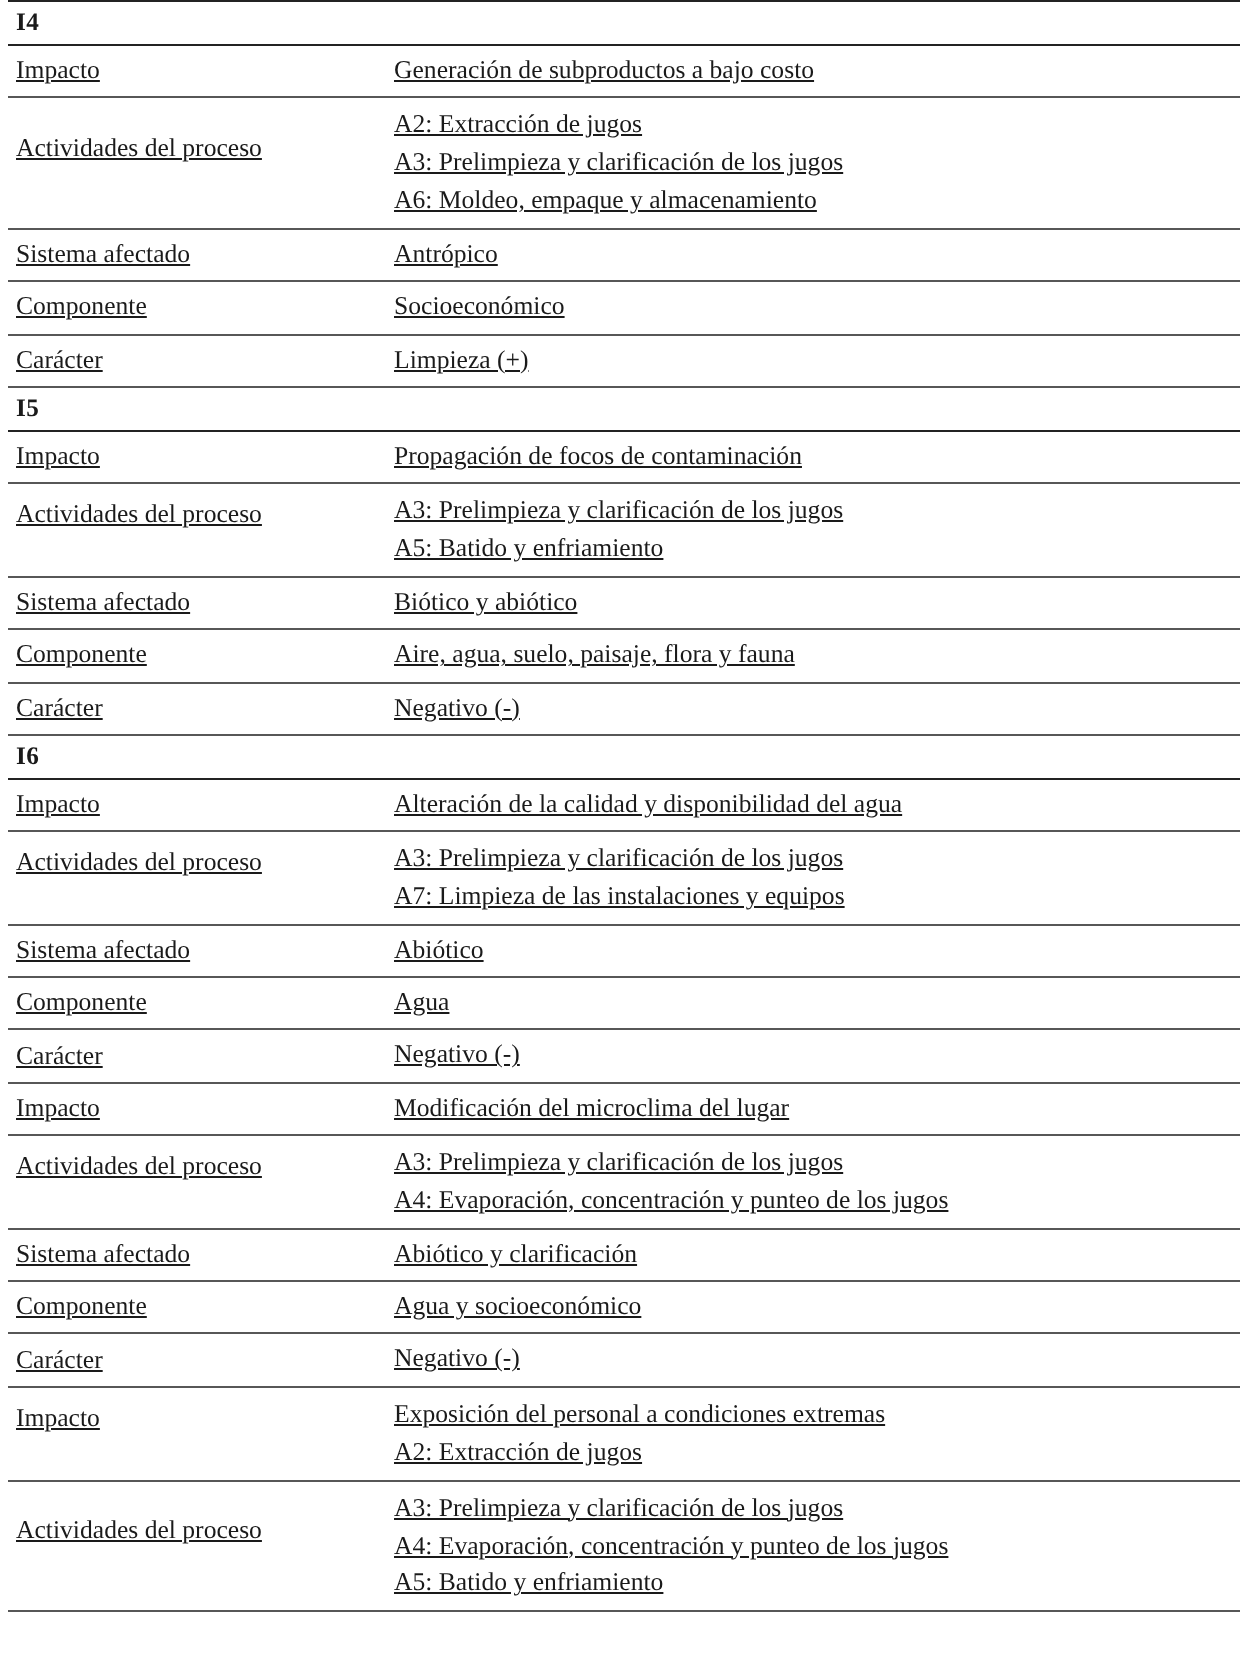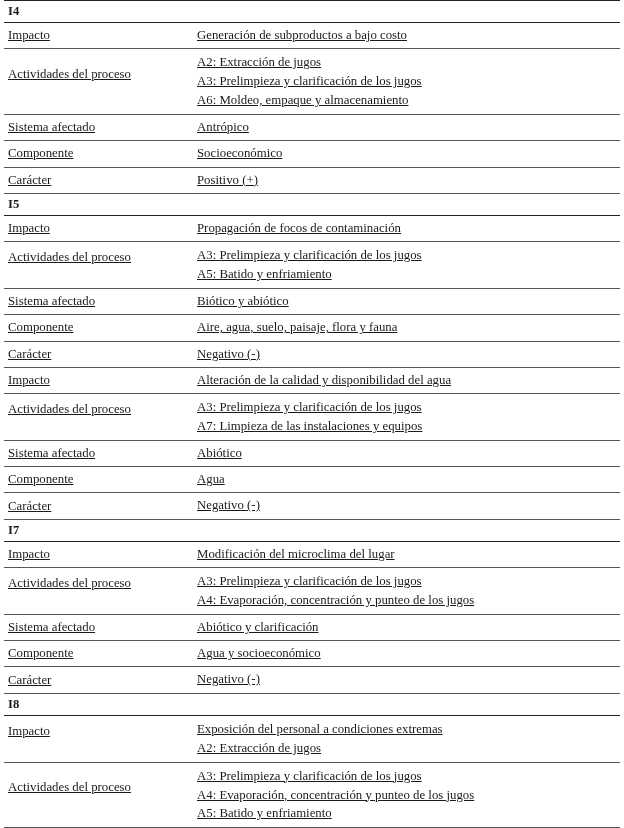--- a/index.html
+++ b/index.html
@@ -114,21 +114,21 @@
       </tr>
       <tr class="data-row">
         <td class="label">Componente</td>
         <td class="value">
           <span class="single">Socioeconómico</span>
         </td>
       </tr>
       <tr class="data-row">
         <td class="label">Carácter</td>
         <td class="value">
-          <span class="single">Positivo (+)</span>
+          <span class="single">Limpieza (+)</span>
         </td>
       </tr>
 
       <tr class="group-header">
         <td colspan="2">I5</td>
       </tr>
       <tr class="data-row">
         <td class="label">Impacto</td>
         <td class="value">
           <span class="single">Propagación de focos de contaminación</span>
@@ -155,20 +155,23 @@
           <span class="single">Aire, agua, suelo, paisaje, flora y fauna</span>
         </td>
       </tr>
       <tr class="data-row">
         <td class="label">Carácter</td>
         <td class="value">
           <span class="single">Negativo (-)</span>
         </td>
       </tr>
 
+      <tr class="group-header">
+        <td colspan="2">I6</td>
+      </tr>
       <tr class="data-row">
         <td class="label">Impacto</td>
         <td class="value">
           <span class="single">Alteración de la calidad y disponibilidad del agua</span>
         </td>
       </tr>
       <tr class="data-row tall">
         <td class="label">Actividades del proceso</td>
         <td class="value">
           <span class="multi-line">
@@ -189,23 +192,20 @@
           <span class="single">Agua</span>
         </td>
       </tr>
       <tr class="data-row">
         <td class="label">Carácter</td>
         <td class="value">
           <span class="single">Negativo (-)</span>
         </td>
       </tr>
 
-      <tr class="group-header">
-        <td colspan="2">I7</td>
-      </tr>
       <tr class="data-row">
         <td class="label">Impacto</td>
         <td class="value">
           <span class="single">Modificación del microclima del lugar</span>
         </td>
       </tr>
       <tr class="data-row tall">
         <td class="label">Actividades del proceso</td>
         <td class="value">
           <span class="multi-line">
@@ -226,23 +226,20 @@
           <span class="single">Agua y socioeconómico</span>
         </td>
       </tr>
       <tr class="data-row">
         <td class="label">Carácter</td>
         <td class="value">
           <span class="single">Negativo (-)</span>
         </td>
       </tr>
 
-      <tr class="group-header">
-        <td colspan="2">I8</td>
-      </tr>
       <tr class="data-row tall">
         <td class="label">Impacto</td>
         <td class="value">
           <span class="multi-line">
             <span class="ln">Exposición del personal a condiciones extremas</span>
             <span class="ln">A2: Extracción de jugos</span>
           </span>
         </td>
       </tr>
       <tr class="data-row tall">

